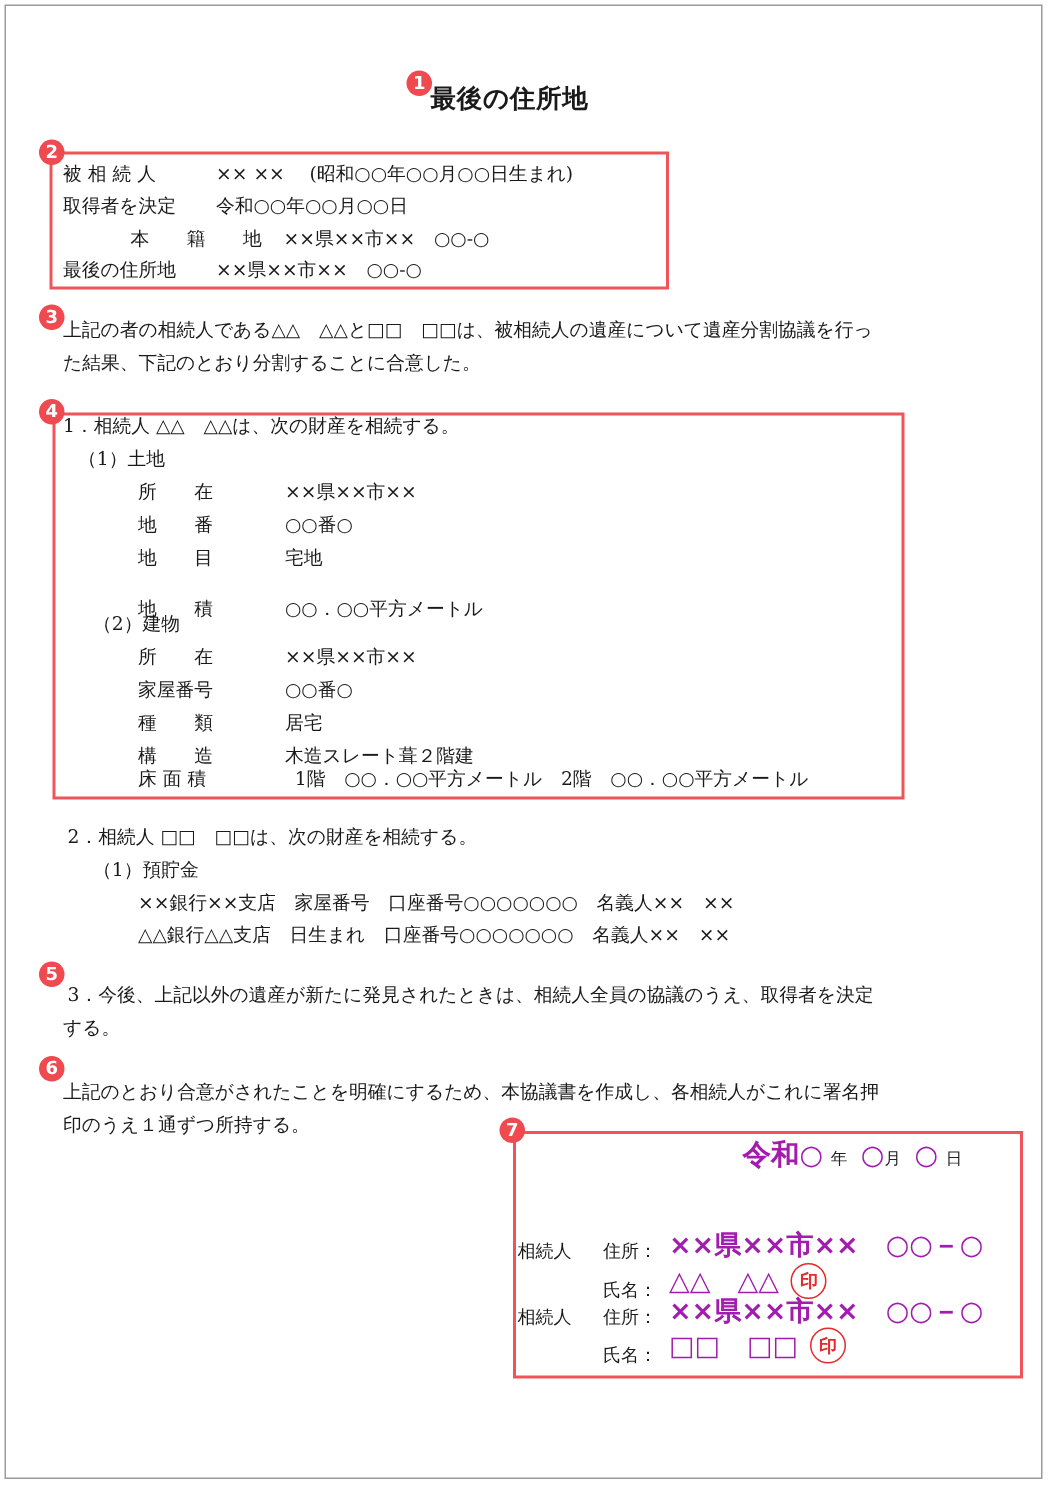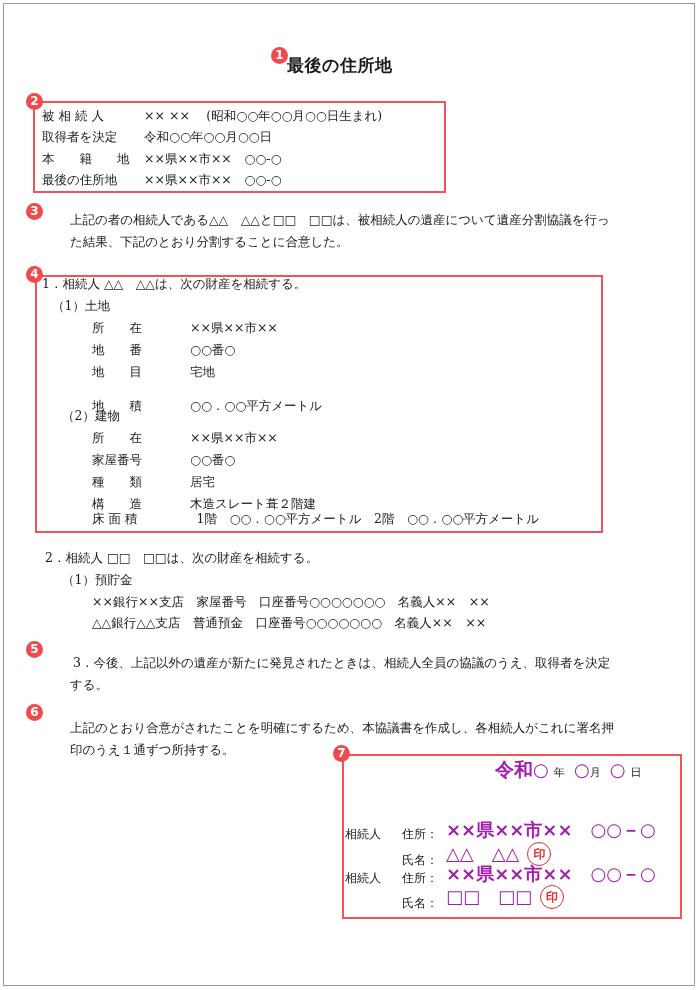--- a/index.html
+++ b/index.html
@@ -2,21 +2,21 @@
 <html><head>
   <meta charset="utf-8">
   <style>
     html, body { margin: 0; padding: 0; background: #ffffff; }
     body { width: 700px; height: 990px; position: relative; overflow: hidden;
       font-family: "DejaVu Serif", "Liberation Serif", serif; color: #1a1a1a; }
     .page { position: absolute; left: 3px; top: 3px; width: 692px; height: 983px;
       border: 1px solid #9a9a9a; box-sizing: border-box; background: #fff; }
     .abs { position: absolute; white-space: nowrap; }
     .title { font-size: 17px; font-weight: bold; font-family: "DejaVu Sans", sans-serif; letter-spacing: 0.5px; }
-    .txt { font-size: 12.5px; line-height: 22px; margin-left: 28px; }
+    .txt { font-size: 12.5px; line-height: 22px; }
     .redbox { position: absolute; border: 2px solid #f0545a; box-sizing: border-box; }
     .badge { position: absolute; width: 17px; height: 17px; border-radius: 50%;
       background: #ee4a50; color: #fff; font-family: "DejaVu Sans", sans-serif;
       font-weight: bold; font-size: 12px; line-height: 17px; text-align: center; }
     .row { position: absolute; white-space: nowrap; font-size: 12.5px; }
     .lbl { display: inline-block; }
     .blue { color: #a21caf; font-family: "DejaVu Sans", sans-serif; }
     .bigblue { font-size: 19px; font-weight: bold; }
     .small { font-size: 11px; color: #222; }
     .seal { display: inline-block; width: 22px; height: 22px; border: 1.5px solid #e52a2a;
@@ -34,21 +34,21 @@
 
 <div class="redbox" style="left:33px;top:101px;width:413px;height:92px;"></div>
 <div class="badge" style="left:26px;top:93px;">2</div>
 <div class="row" style="left:42px;top:108px;">
   <span class="lbl" style="width:102px;">被 相 続 人</span><span>×× ××　 (昭和○○年○○月○○日生まれ)</span>
 </div>
 <div class="row" style="left:42px;top:129px;">
   <span class="lbl" style="width:102px;">取得者を決定</span><span>令和○○年○○月○○日</span>
 </div>
 <div class="row" style="left:42px;top:151px;">
-  <span class="lbl" style="width:102px;">本　　籍　　地</span><span>××県××市××　○○-○</span>
+  <span class="lbl" style="width:102px;margin-left:45px;">本　　籍　　地</span><span>××県××市××　○○-○</span>
 </div>
 <div class="row" style="left:42px;top:172px;">
   <span class="lbl" style="width:102px;">最後の住所地</span><span>××県××市××　○○-○</span>
 </div>
 
 <div class="badge" style="left:26px;top:203px;">3</div>
 <div class="abs txt" style="left:42px;top:209px;">上記の者の相続人である△△　△△と□□　□□は、被相続人の遺産について遺産分割協議を行っ</div>
 <div class="abs txt" style="left:42px;top:231px;">た結果、下記のとおり分割することに合意した。</div>
 
 <div class="redbox" style="left:35px;top:275px;width:568px;height:258px;"></div>
@@ -62,21 +62,21 @@
 <div class="row" style="left:62px;top:408px;">（2）建物</div>
 <div class="row" style="left:92px;top:430px;"><span class="lbl" style="width:98px;">所　　在</span><span>××県××市××</span></div>
 <div class="row" style="left:92px;top:452px;"><span class="lbl" style="width:98px;">家屋番号</span><span>○○番○</span></div>
 <div class="row" style="left:92px;top:474px;"><span class="lbl" style="width:98px;">種　　類</span><span>居宅</span></div>
 <div class="row" style="left:92px;top:496px;"><span class="lbl" style="width:98px;">構　　造</span><span>木造スレート葺２階建</span></div>
 <div class="row" style="left:92px;top:511px;"><span class="lbl" style="width:92px;">床 面 積</span><span>　1階　○○．○○平方メートル　2階　○○．○○平方メートル</span></div>
 
 <div class="row" style="left:45px;top:550px;">2．相続人 □□　□□は、次の財産を相続する。</div>
 <div class="row" style="left:62px;top:572px;">（1）預貯金</div>
 <div class="row" style="left:92px;top:594px;">××銀行××支店　家屋番号　口座番号○○○○○○○　名義人××　××</div>
-<div class="row" style="left:92px;top:615px;">△△銀行△△支店　普通預金　口座番号○○○○○○○　名義人××　××</div>
+<div class="row" style="left:92px;top:615px;">△△銀行△△支店　日生まれ　口座番号○○○○○○○　名義人××　××</div>
 
 <div class="badge" style="left:26px;top:641px;">5</div>
 <div class="abs txt" style="left:45px;top:652px;">3．今後、上記以外の遺産が新たに発見されたときは、相続人全員の協議のうえ、取得者を決定</div>
 <div class="abs txt" style="left:42px;top:674px;">する。</div>
 
 <div class="badge" style="left:26px;top:704px;">6</div>
 <div class="abs txt" style="left:42px;top:717px;">上記のとおり合意がされたことを明確にするため、本協議書を作成し、各相続人がこれに署名押</div>
 <div class="abs txt" style="left:42px;top:739px;">印のうえ１通ずつ所持する。</div>
 
 <div class="redbox" style="left:342px;top:754px;width:340px;height:165px;"></div>

